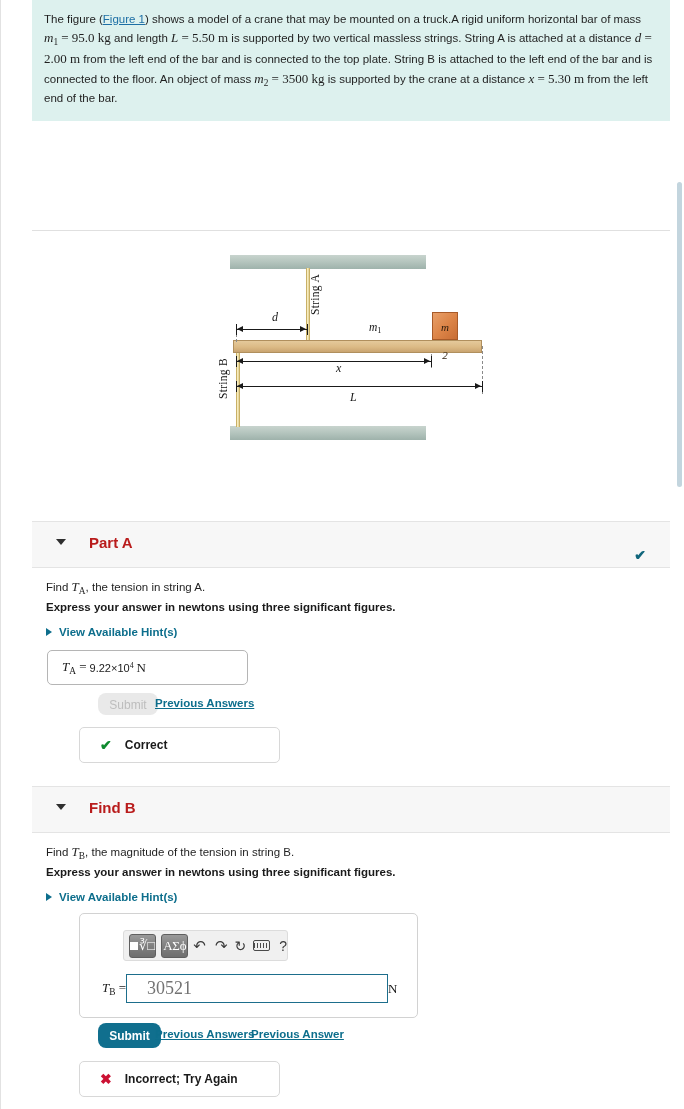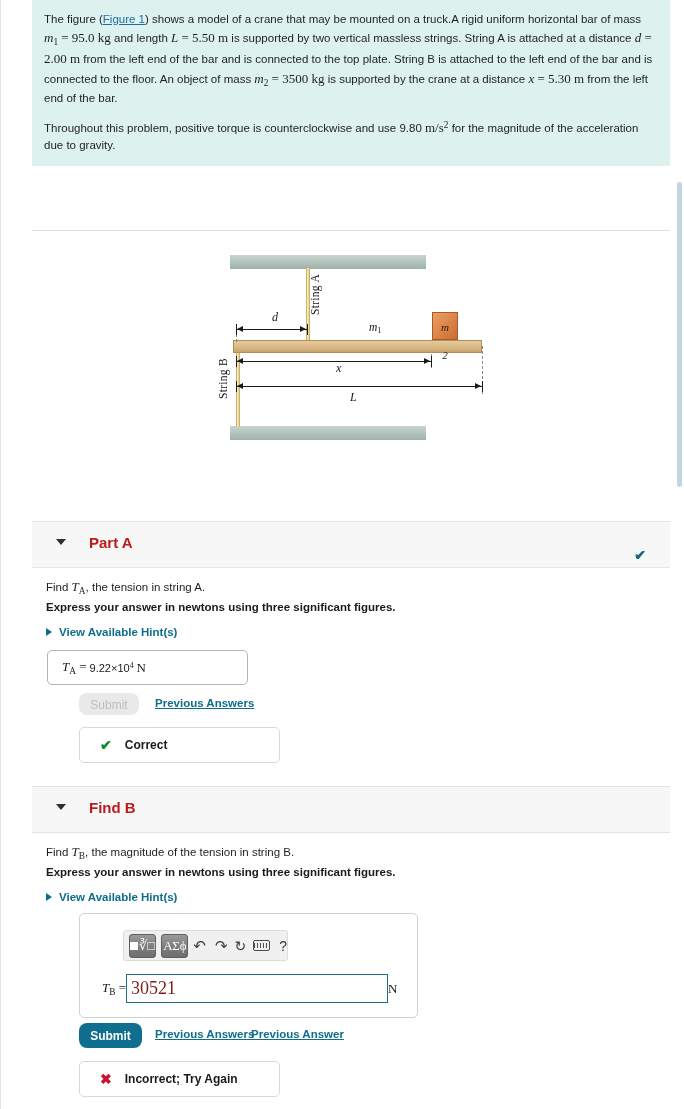--- a/index.html
+++ b/index.html
@@ -160,21 +160,21 @@
     display: flex; align-items: center; padding-left: 14px;
     font-family: "Liberation Serif", serif;
   }
   .ans-eq { font-size: 13px; }
   .ans-val { font-size: 11px; margin: 0 3px; font-family: "Liberation Sans", sans-serif; }
   .ans-unit { font-size: 13px; }
 
   
   .btn {
     position: absolute; font-size: 12px; font-family: "Liberation Sans", sans-serif;
-    border: none; border-radius: 8px; cursor: pointer;
+    border: none; border-radius: 8px; cursor: pointer; margin-left: 19px;
   }
   .btn-disabled {
     background: #e9e9e9; color: #bdbdbd; width: 60px; height: 22px; line-height: 22px;
     text-align: center;
   }
   .btn-submit {
     background: #106f8e; color: #ffffff; width: 63px; height: 25px; line-height: 25px;
     text-align: center; font-weight: bold; font-size: 12px;
   }
   .link-sm {
@@ -219,35 +219,34 @@
     background: repeating-linear-gradient(to right, #4a4a4a 0 1.5px, transparent 1.5px 3px);
     background-size: 100% 60%; background-repeat: no-repeat; background-position: center;
     position: relative;
   }
   .field-row {
     position: absolute; left: 22px; top: 60px; display: flex; align-items: center; 
   }
   .field-lbl { font-family: "Liberation Serif", serif; font-size: 13px; }
   .answer-input {
     width: 262px; height: 29px; border: 1px solid #1d6e8c; background: #fff;
-    font-family: "Liberation Serif", serif; font-size: 18px; color: #7f1d1d;
-    padding: 0 4px; outline: none;
+    font-family: "Liberation Serif", serif; font-size: 18px; color: #737373;
+    padding: 0 20px; outline: none;
   }
   .field-unit { font-family: "Liberation Serif", serif; font-size: 13px; }
 </style>
 </head>
 <body>
 
 <div class="page">
 
   <div class="left-rule"></div>
 
   <div class="problem-box">
     <p><span>The figure (</span><a class="figure-link" href="#">Figure 1</a><span>) shows a model of a crane that may be mounted on a truck.A rigid uniform horizontal bar of mass </span><span class="mathvar"><span>m</span><span class="subup">1</span></span> <span class="mathup">= 95.0 kg</span> <span>and length</span> <span class="mathvar">L</span> <span class="mathup">= 5.50 m</span> <span>is supported by two vertical massless strings. String A is attached at a distance</span> <span class="mathvar">d</span> <span class="mathup">= 2.00 m</span> <span>from the left end of the bar and is connected to the top plate. String B is attached to the left end of the bar and is connected to the floor. An object of mass</span> <span class="mathvar"><span>m</span><span class="subup">2</span></span> <span class="mathup">= 3500 kg</span> <span>is supported by the crane at a distance</span> <span class="mathvar">x</span> <span class="mathup">= 5.30 m</span> <span>from the left end of the bar.</span></p>
-    <p><span>Throughout this problem, positive torque is counterclockwise and use 9.80 </span><span class="mathup"><span>m/s</span><span class="sup">2</span></span><span> for the magnitude of the acceleration due to gravity.</span></p>
   </div>
 
   <div class="figure-rule"></div>
 
   <div class="diagram">
     <div class="plate plate-top"></div>
     <div class="plate plate-bottom"></div>
 
     <div class="string string-a"></div>
     <div class="string string-b"></div>

